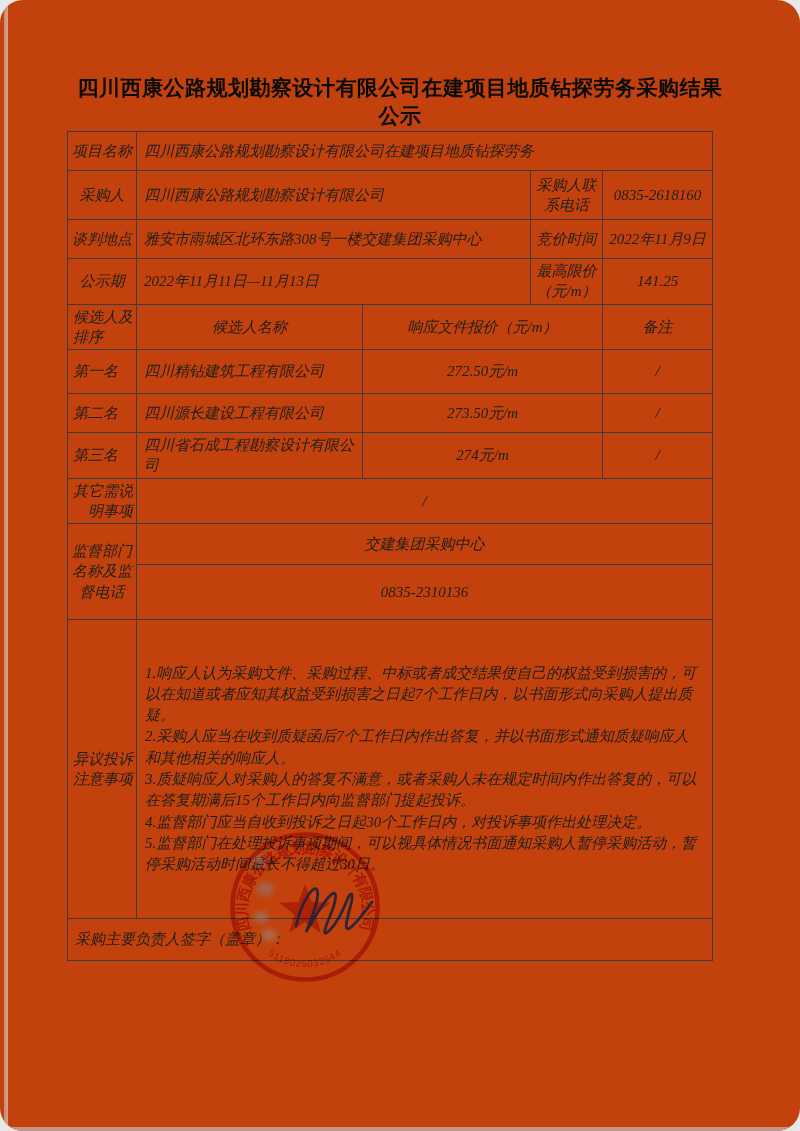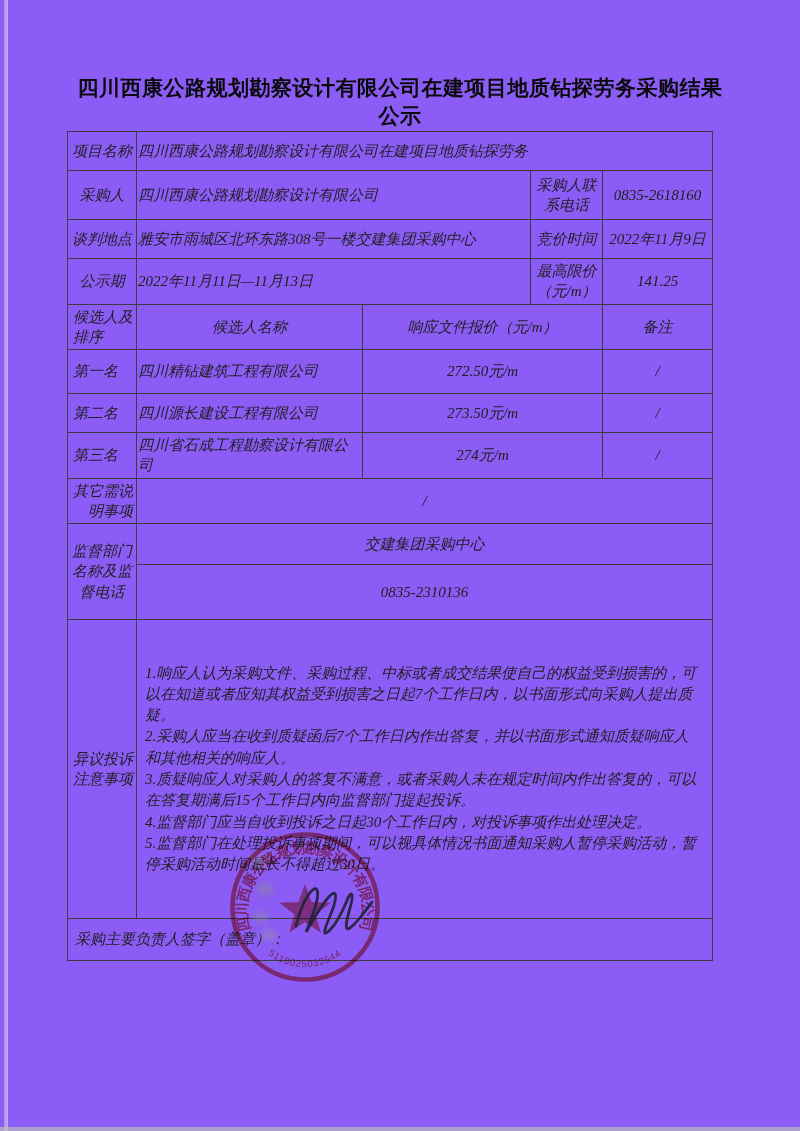--- a/index.html
+++ b/index.html
@@ -1,23 +1,24 @@
 <!DOCTYPE html>
 <html><head>
 <meta charset="utf-8">
 <style>
   html,body{margin:0;padding:0;background:#e8e8e8;}
   .page{
     position:relative;
     width:800px;height:1131px;
     margin:0 auto;
-    background:#8b5cf6;
+    background:#c2410c;
     font-family:"Liberation Serif", serif;
     color:#1f1f1f;
     overflow:hidden;
+    border-radius:23px;
   }
   
   .edge-left{
     position:absolute;left:4px;top:0;width:4px;height:100%;
     background:linear-gradient(to right,#c9c9c9,#ececec);
     opacity:.55;
   }
   .edge-bottom{
     position:absolute;left:0;bottom:0;width:100%;height:4px;
     background:#bdbdbd;opacity:.7;
@@ -35,21 +36,21 @@
   }
   .doc-table td{
     border:1.5px solid #3c3c3c;
     font-size:15px;line-height:1.35;
     padding:2px 4px;
     text-align:center;vertical-align:middle;
     overflow:hidden;
     font-style:italic;
   }
   .doc-table td.lab{padding:2px 3px;}
-  .doc-table td.left{text-align:left;padding-left:1px;}
+  .doc-table td.left{text-align:left;padding-left:7px;}
   .doc-table td.notice{
     text-align:left;padding:6px 10px 6px 8px;
     white-space:pre-line;font-size:15px;line-height:1.42;
   }
   .doc-table td.sig{
     text-align:left;padding-left:7px;font-size:15px;
   }
   
   .stamp{
     position:absolute;left:223px;top:827px;width:164px;height:160px;

